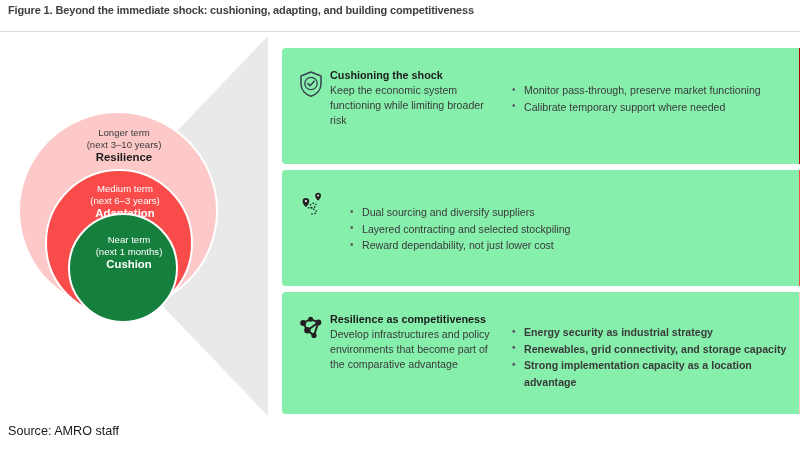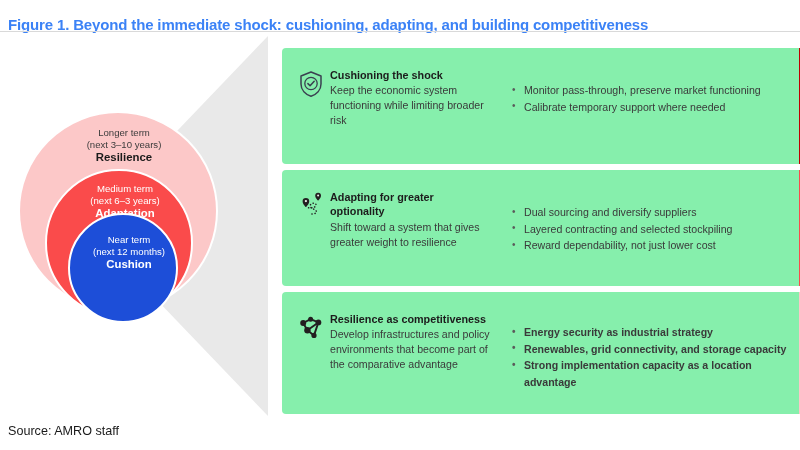--- a/index.html
+++ b/index.html
@@ -13,26 +13,26 @@
     position: relative;
     overflow: hidden;
     font-family: "Liberation Sans", sans-serif;
     color: #231f20;
   }
 
   
   .fig-title {
     position: absolute;
     left: 8px;
-    top: 16px;
+    top: 4px;
     width: 784px;
-    font-size: 15px;
+    font-size: 11px;
     font-weight: bold;
     letter-spacing: -0.15px;
-    color: #3b82f6;
+    color: #404040;
     line-height: 1.25;
     white-space: nowrap;
   }
 
   
   .diagram {
     position: absolute;
     left: 0;
     top: 36px;
     width: 268px;
@@ -237,24 +237,24 @@
   </div>
 
   <div class="circle circle-mid" style="background:#FA4B4B;">
     <div class="ring-label">
       <span class="ring-term">Medium term</span>
       <span class="ring-range">(next 6–3 years)</span>
       <span class="ring-name">Adaptation</span>
     </div>
   </div>
 
-  <div class="circle circle-inner" style="background:#1d4ed8;">
+  <div class="circle circle-inner" style="background:#15803d;">
     <div class="ring-label">
       <span class="ring-term">Near term</span>
-      <span class="ring-range">(next 12 months)</span>
+      <span class="ring-range">(next 1 months)</span>
       <span class="ring-name">Cushion</span>
     </div>
   </div>
 </div>
 
 <div class="card card-1">
   <div class="card-inner">
     <div class="card-icon">
       <svg width="26" height="28" viewBox="0 0 26 28" aria-hidden="true">
         <path d="M13 2 L23 6 V14 C23 20 18.5 24.4 13 26.2 C7.5 24.4 3 20 3 14 V6 Z" fill="none" stroke="#3A4050" stroke-width="1.5" stroke-linejoin="round"></path>
@@ -278,24 +278,20 @@
   <div class="card-inner">
     <div class="card-icon">
       <svg width="28" height="28" viewBox="0 0 28 28" aria-hidden="true">
         <path d="M5.6 9.2 c0 3.1 3.3 5.9 3.3 5.9 s3.3 -2.8 3.3 -5.9 a3.3 3.3 0 1 0 -6.6 0 z" fill="#231f20"></path>
         <circle cx="8.9" cy="9.1" r="1.15" fill="#f2efed"></circle>
         <path d="M18.2 3.6 c0 2.7 2.9 5.2 2.9 5.2 s2.9 -2.5 2.9 -5.2 a2.9 2.9 0 1 0 -5.8 0 z" fill="#231f20"></path>
         <circle cx="21.1" cy="3.5" r="1.0" fill="#f2efed"></circle>
         <path d="M11.5 15.8 C15 16.4 19.2 15.4 19 12.6 C18.8 10.2 13.6 11.0 13.2 13.6
                  C12.8 16.6 18.6 17.0 19.4 19.4 C20.1 21.6 15.6 22.6 12.4 21.6" fill="none" stroke="#231f20" stroke-width="1.5" stroke-linecap="round" stroke-dasharray="0.2 2.9"></path>
       </svg>
-    </div>
-    <div class="card-text">
-      <div class="card-heading">Adapting for greater optionality</div>
-      <div class="card-desc">Shift toward a system that gives greater weight to resilience</div>
     </div>
     <ul class="card-bullets">
       <li>Dual sourcing and diversify suppliers</li>
       <li>Layered contracting and selected stockpiling</li>
       <li>Reward dependability, not just lower cost</li>
     </ul>
   </div>
   <div class="card-accent" style="background:#FA4B4B;"></div>
 </div>
 

